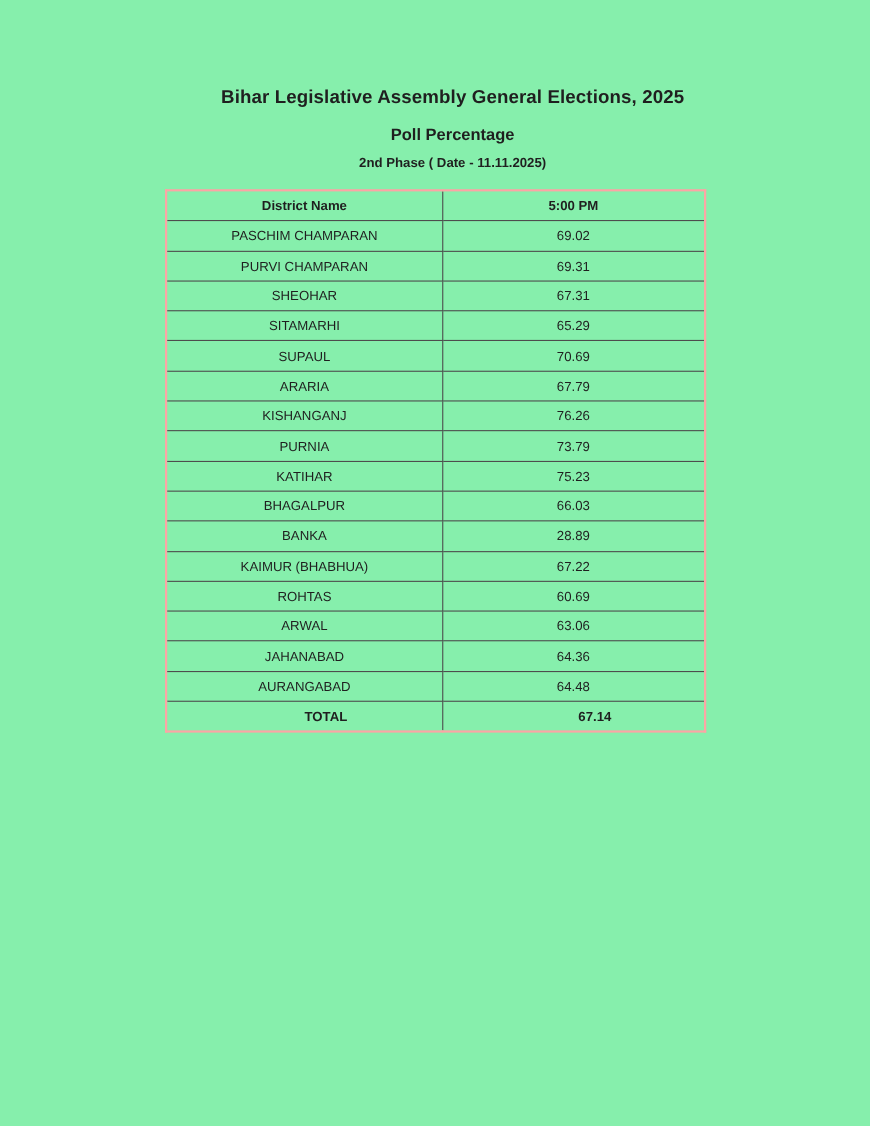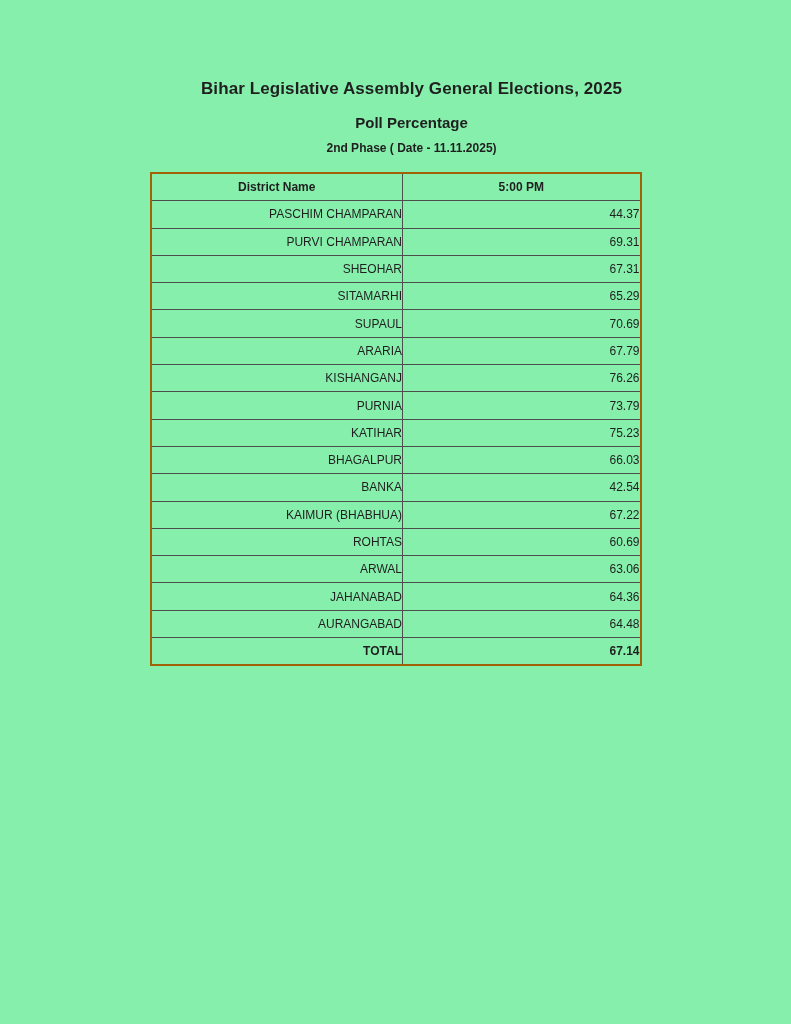--- a/index.html
+++ b/index.html
@@ -43,35 +43,35 @@
     font-size: 12px;
     font-weight: bold;
     line-height: 16px;
     margin: 7px 0 0 0;
   }
   table.poll {
     border-collapse: collapse;
     table-layout: fixed;
     width: 490px;
     margin: 16px auto 0 auto;
-    border: 2px solid #a16207;
+    border: 2px solid #fca5a5;
   }
   table.poll th,
   table.poll td {
     border: 1.5px solid #4d4d4d;
     text-align: center;
     vertical-align: middle;
     height: 26.3px;
     padding: 0;
     font-size: 12px;
     overflow: hidden;
     white-space: nowrap;
   }
   table.poll th { font-weight: bold; }
-  table.poll td { font-weight: normal; text-align: right; }
+  table.poll td { font-weight: normal; }
   col.c1 { width: 252px; }
   col.c2 { width: 238px; }
   tr.total-row td { font-weight: bold; padding-left: 39px; }
 </style>
 </head>
 <body>
 
 <div class="page">
 
   <div class="headings">
@@ -88,21 +88,21 @@
     <thead>
       <tr>
         <th>District Name</th>
         <th>5:00 PM</th>
       </tr>
     </thead>
     <tbody>
 
     <tr>
           <td>PASCHIM CHAMPARAN</td>
-          <td>44.37</td>
+          <td>69.02</td>
         </tr>
         <tr>
           <td>PURVI CHAMPARAN</td>
           <td>69.31</td>
         </tr>
         <tr>
           <td>SHEOHAR</td>
           <td>67.31</td>
         </tr>
         <tr>
@@ -128,21 +128,21 @@
         <tr>
           <td>KATIHAR</td>
           <td>75.23</td>
         </tr>
         <tr>
           <td>BHAGALPUR</td>
           <td>66.03</td>
         </tr>
         <tr>
           <td>BANKA</td>
-          <td>42.54</td>
+          <td>28.89</td>
         </tr>
         <tr>
           <td>KAIMUR (BHABHUA)</td>
           <td>67.22</td>
         </tr>
         <tr>
           <td>ROHTAS</td>
           <td>60.69</td>
         </tr>
         <tr>

